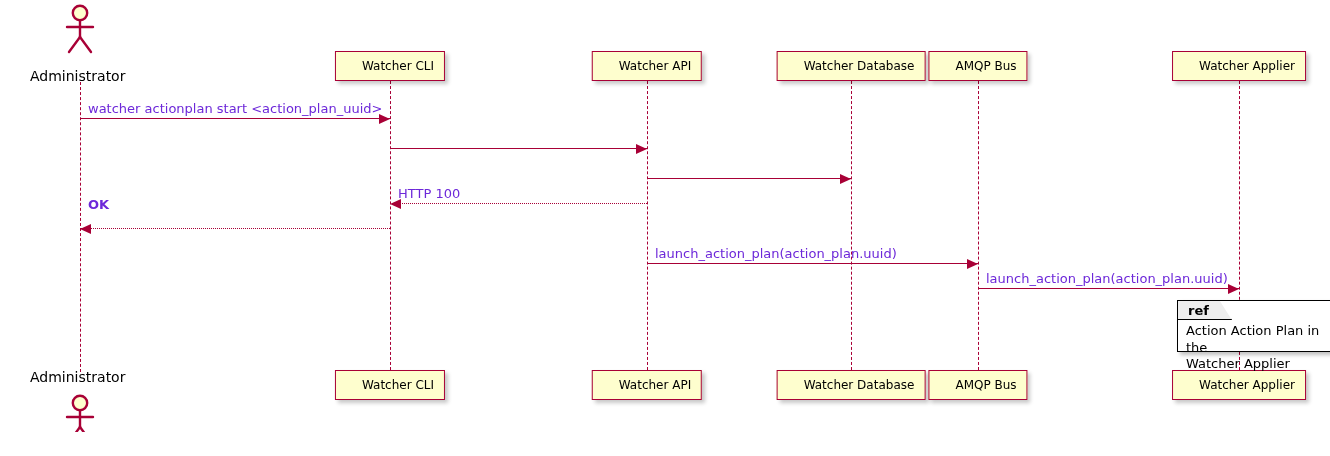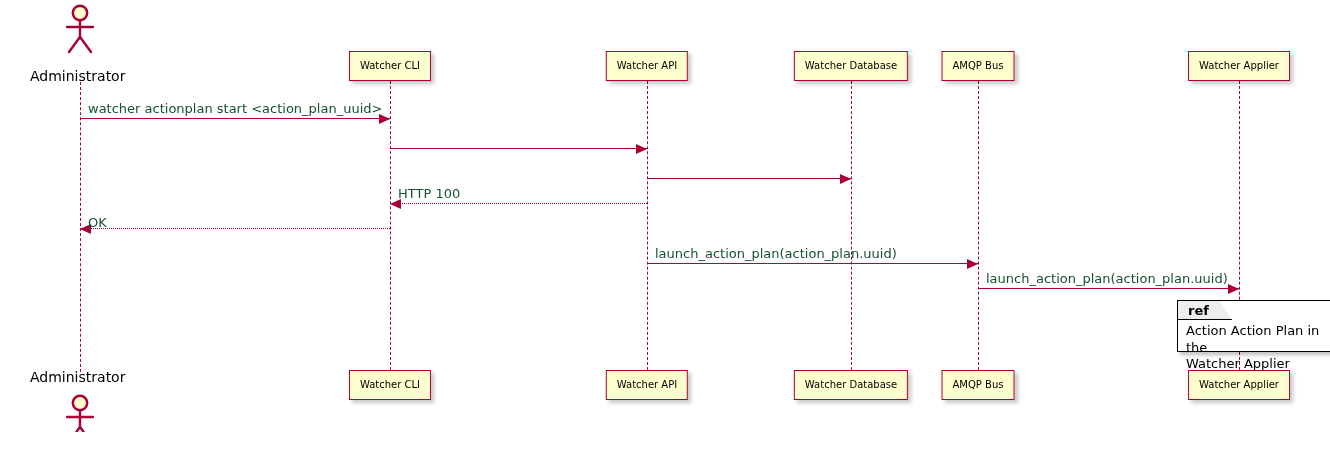--- a/index.html
+++ b/index.html
@@ -20,23 +20,23 @@
     position: absolute;
     width: 0;
     border-left: 1px dashed #A80036;
     z-index: 1;
   }
   .participant {
     position: absolute;
     background: #FEFECE;
     border: 1.5px solid #A80036;
     color: #000000;
-    font-size: 10px;
+    font-size: 12px;
     line-height: 1;
-    padding: 6px 10px 7px 10px;
+    padding: 6px 10px 7px 26px;
     white-space: nowrap;
     box-sizing: border-box;
     box-shadow: 3px 3px 4px rgba(0,0,0,0.22);
     text-align: center;
     z-index: 3;
   }
   .actor-label {
     position: absolute;
     font-size: 14px;
     color: #000000;
@@ -68,21 +68,21 @@
     border-left: 11px solid #A80036;
   }
   .arrowhead.left {
     border-top: 5px solid transparent;
     border-bottom: 5px solid transparent;
     border-right: 11px solid #A80036;
   }
   .msg-label {
     position: absolute;
     font-size: 13px;
-    color: #14532d;
+    color: #6d28d9;
     white-space: nowrap;
     z-index: 4;
   }
   .refbox {
     position: absolute;
     background: #FFFFFF;
     border: 1.5px solid #000000;
     box-sizing: border-box;
     box-shadow: 3px 3px 4px rgba(0,0,0,0.25);
     z-index: 5;
@@ -158,21 +158,21 @@
     <div class="msg-label" style="left: 64px; top: 101px;">watcher actionplan start &lt;action_plan_uuid&gt;</div>
     <div class="msg" style="left: 366px; width: 257px; top: 148px;"></div>
     <div class="arrowhead right" style="top: 144px; left: 612px;"></div>
     <div class="msg" style="left: 623px; width: 204px; top: 178px;"></div>
     <div class="arrowhead right" style="top: 174px; left: 816px;"></div>
     <div class="msg dotted" style="left: 366px; width: 257px; top: 203px;"></div>
     <div class="arrowhead left" style="top: 199px; left: 366px;"></div>
     <div class="msg-label" style="left: 374px; top: 186px;">HTTP 100</div>
     <div class="msg dotted" style="left: 56px; width: 310px; top: 228px;"></div>
     <div class="arrowhead left" style="top: 224px; left: 56px;"></div>
-    <div class="msg-label" style="left: 64px; top: 215px;">OK</div>
+    <div class="msg-label" style="left: 64px; top: 197px; font-weight: bold;">OK</div>
     <div class="msg" style="left: 623px; width: 331px; top: 263px;"></div>
     <div class="arrowhead right" style="top: 259px; left: 943px;"></div>
     <div class="msg-label" style="left: 631px; top: 246px;">launch_action_plan(action_plan.uuid)</div>
     <div class="msg" style="left: 954px; width: 261px; top: 288px;"></div>
     <div class="arrowhead right" style="top: 284px; left: 1204px;"></div>
     <div class="msg-label" style="left: 962px; top: 271px;">launch_action_plan(action_plan.uuid)</div>
     <div class="refbox" style="left: 1153px; top: 300px; width: 167px; height: 52px;">
       <div class="refbox-header">ref</div>
       <div class="refbox-body">
         <div>Action Action Plan in the</div>

